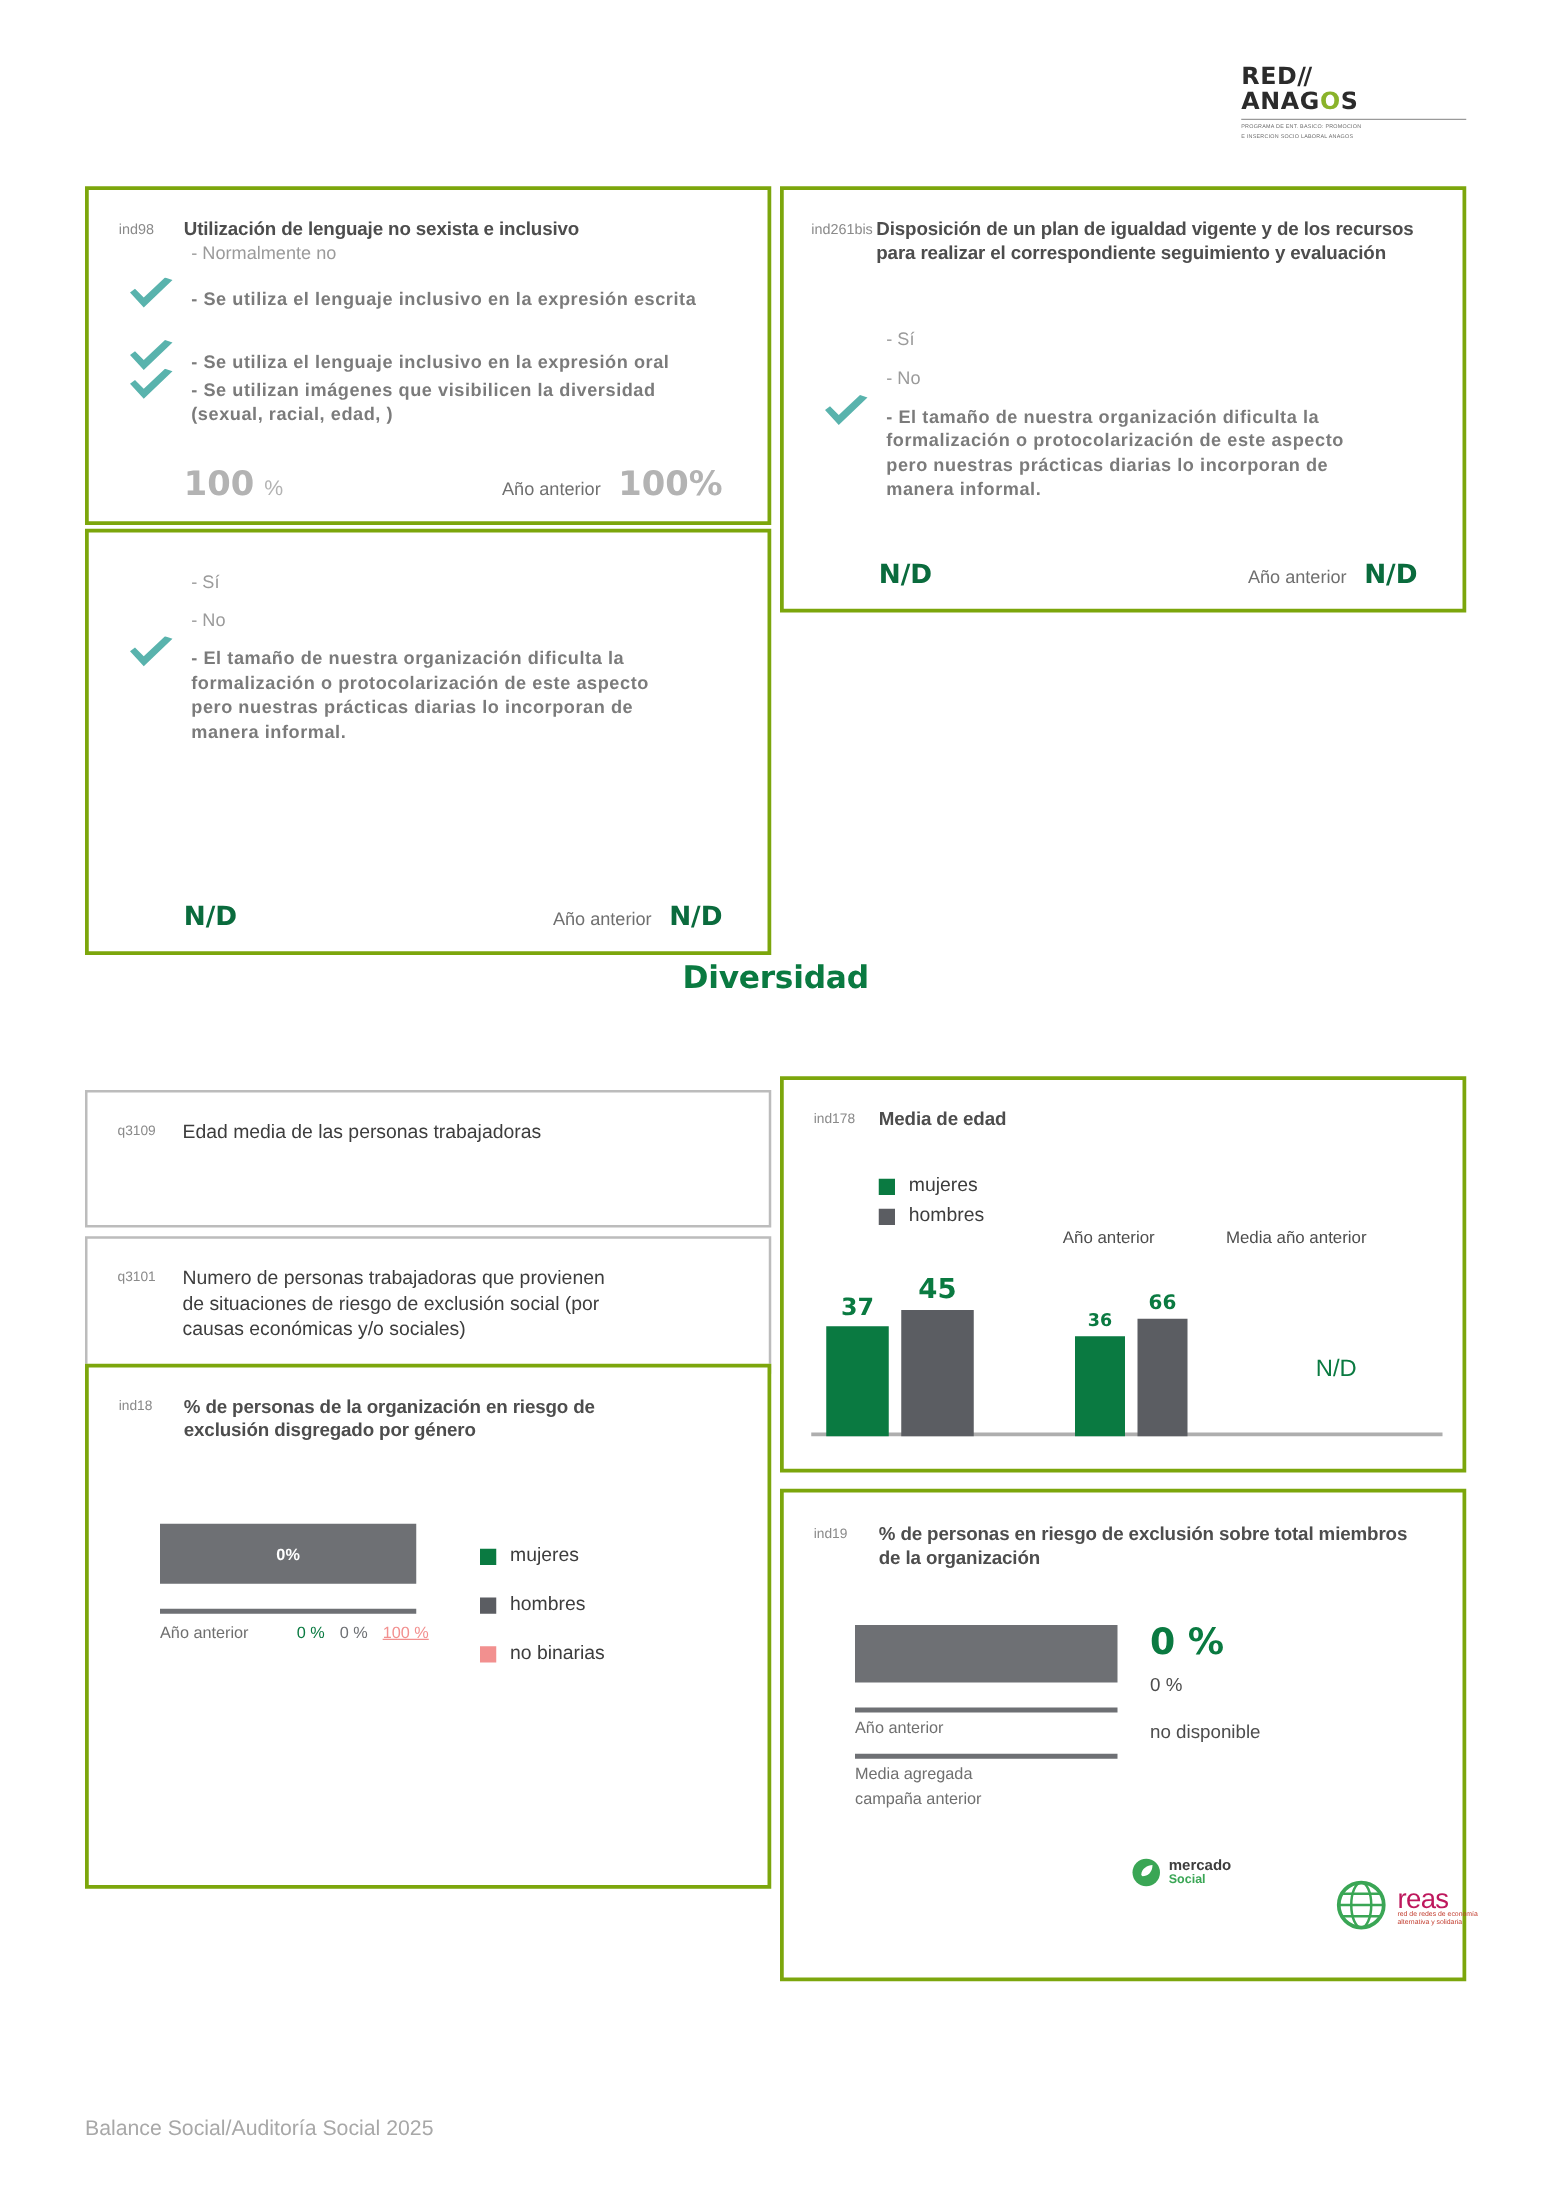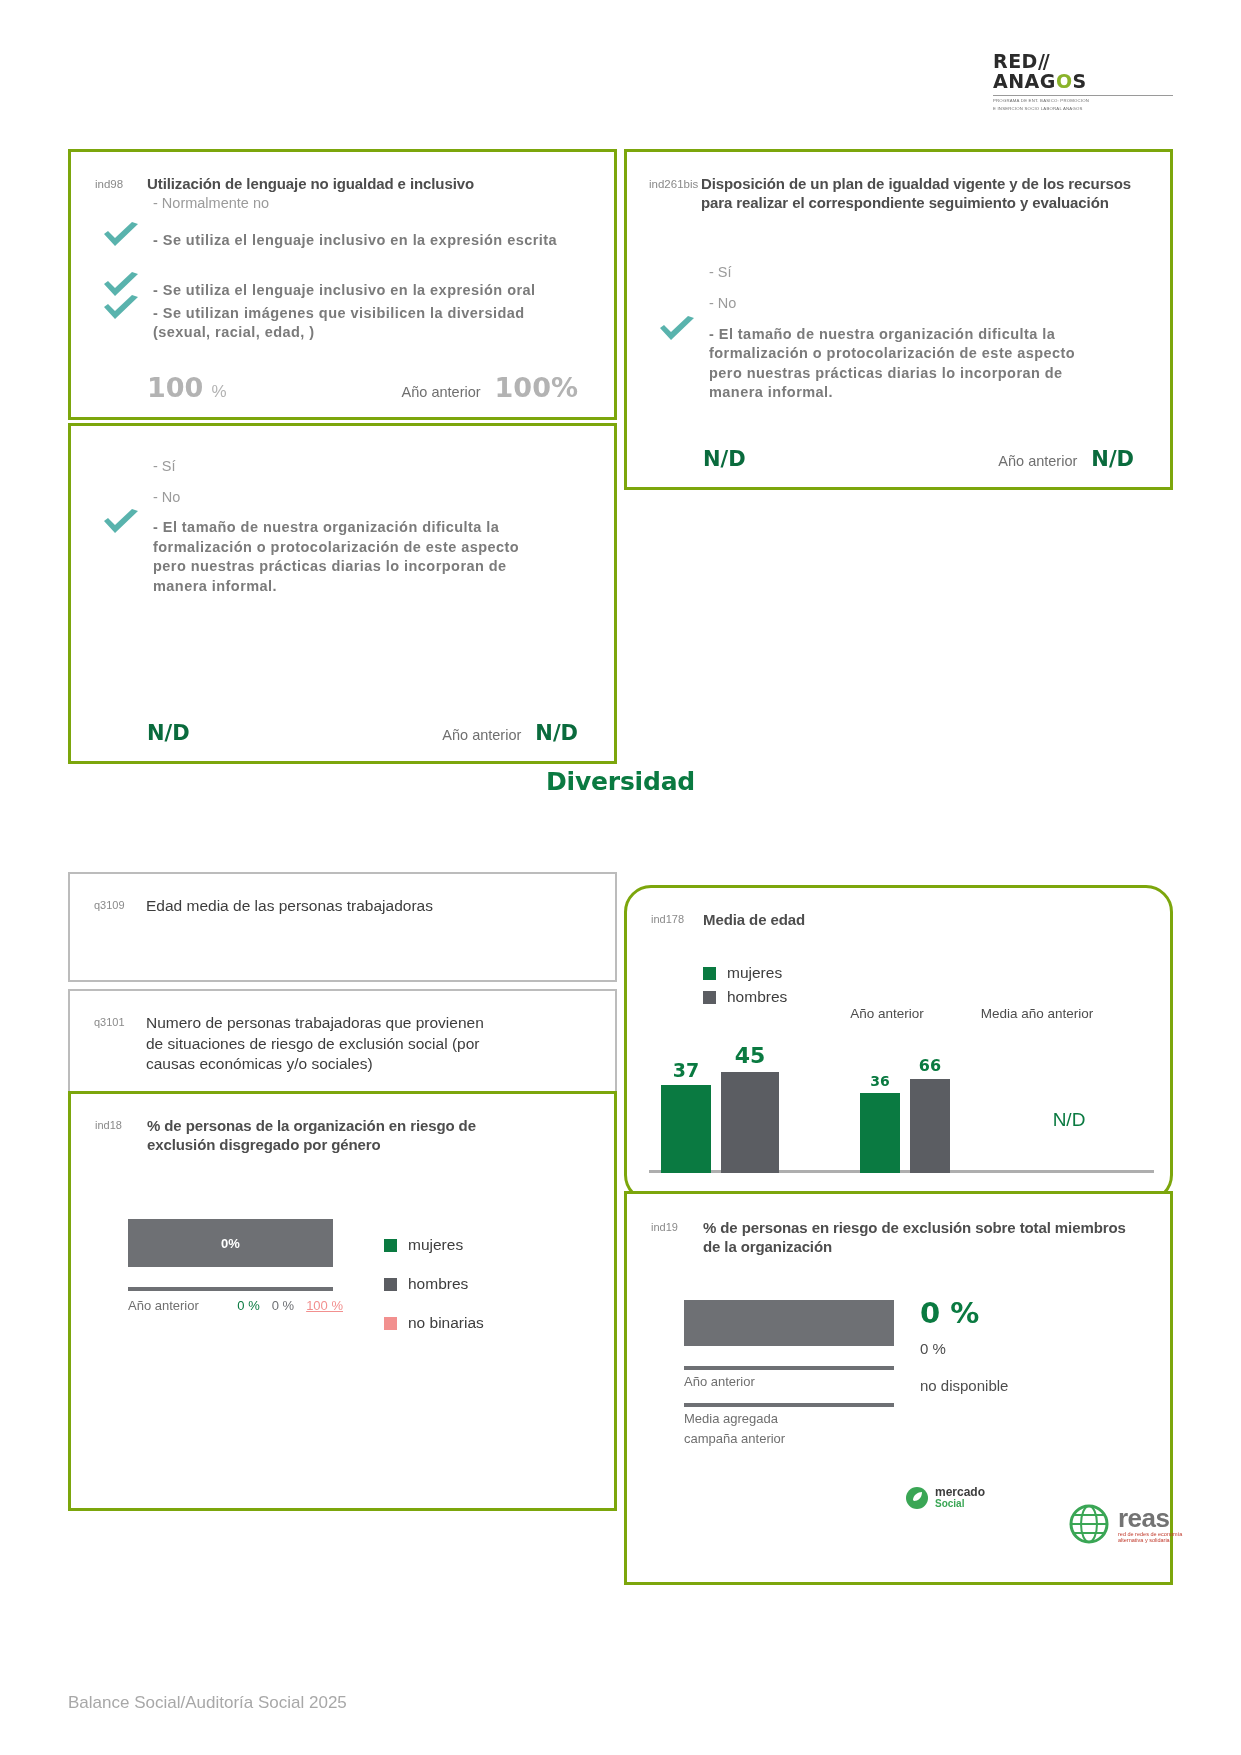--- a/index.html
+++ b/index.html
@@ -134,21 +134,21 @@
     <div class="l1"><span>RED</span><span class="slash">//</span></div>
     <div class="l2"><span>ANAG</span><span class="o">O</span><span>S</span></div>
     <div class="rule"></div>
     <div class="sub">PROGRAMA DE ENT. BASICO: PROMOCION</div>
     <div class="sub">E INSERCION SOCIO LABORAL ANAGOS</div>
   </div>
 
   <div class="card green" style="left:68px; top:116px; width:549px; height:271px;">
     <div class="ind-row" style="margin:22px 24px 0 24px;">
       <div class="ind-code">ind98</div>
-      <div class="ind-title" style="width:410px;">Utilización de lenguaje no igualdad e inclusivo</div>
+      <div class="ind-title" style="width:410px;">Utilización de lenguaje no sexista e inclusivo</div>
     </div>
 
     <div class="opt plain" style="margin-top:1px; margin-left:76px;">
       <span>- Normalmente no</span>
     </div>
 
     <div class="opt sel" style="margin-top:17px; margin-left:76px; width:430px;">
       <span class="tick">
         <svg width="40" height="30" viewBox="0 0 40 30">
             <path d="M3 12 L14 24 L37 2 L31 0 L14 16 L7 9 Z" fill="#59b3ad"></path>
@@ -285,21 +285,21 @@
         <span class="legend-sw" style="background:#5b5d62;"></span>
         <span class="legend-tx">hombres</span>
       </div>
       <div class="legend-item">
         <span class="legend-sw" style="background:#f2908f;"></span>
         <span class="legend-tx">no binarias</span>
       </div>
     </div>
   </div>
 
-  <div class="card green" style="left:624px; top:852px; width:549px; height:317px;border-radius:27px;">
+  <div class="card green" style="left:624px; top:828px; width:549px; height:317px;">
     <div class="ind-row" style="margin:22px 24px 0 24px;">
       <div class="ind-code" style="font-size:11px;">ind178</div>
       <div class="ind-title">Media de edad</div>
     </div>
 
     <div style="position:absolute; left:76px; top:76px;">
       <div style="display:flex;align-items:center;margin-bottom:6px;">
         <span class="legend-sw" style="background:#0a7a41;"></span>
         <span class="legend-tx">mujeres</span>
       </div>
@@ -367,19 +367,19 @@
 
   <div class="reas-logo" style="display:flex; align-items:center;">
     <svg width="42" height="42" viewBox="0 0 42 42">
       <circle cx="21" cy="21" r="18" fill="none" stroke="#3aa655" stroke-width="3"></circle>
       <ellipse cx="21" cy="21" rx="8" ry="18" fill="none" stroke="#3aa655" stroke-width="2"></ellipse>
       <line x1="3" y1="21" x2="39" y2="21" stroke="#3aa655" stroke-width="2"></line>
       <line x1="6" y1="12" x2="36" y2="12" stroke="#3aa655" stroke-width="2"></line>
       <line x1="6" y1="30" x2="36" y2="30" stroke="#3aa655" stroke-width="2"></line>
     </svg>
     <div style="margin-left:8px; line-height:1.05;">
-      <div style="font-size:26px; font-weight:700; color:#737373; letter-spacing:-.5px;">reas</div>
+      <div style="font-size:22px; font-weight:400; color:#be185d; letter-spacing:-.5px;">reas</div>
       <div style="font-size:5.5px; color:#c0392b;">red de redes de economía</div>
       <div style="font-size:5.5px; color:#c0392b;">alternativa y solidaria</div>
     </div>
   </div>
 
 </div>
 
 </body></html>

